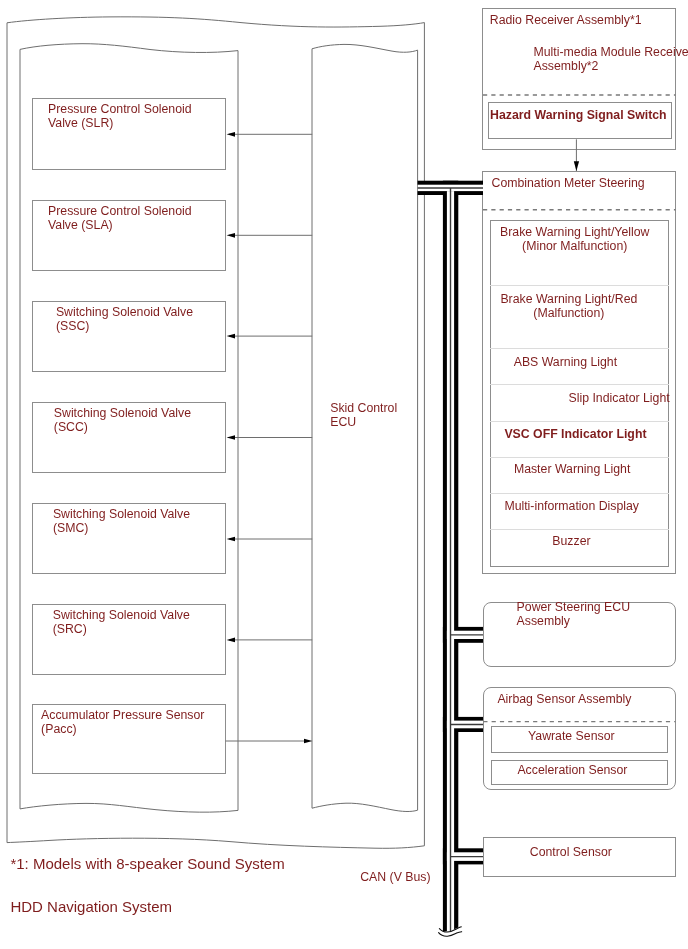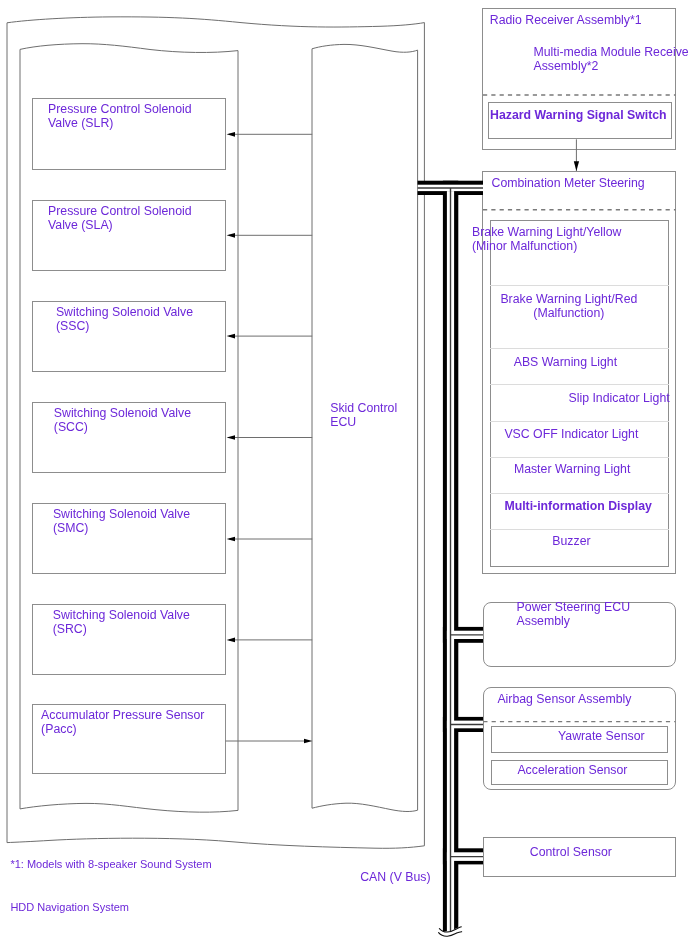--- a/index.html
+++ b/index.html
@@ -1,23 +1,23 @@
 <!DOCTYPE html>
 <html><head>
 <meta charset="utf-8">
 <title>CAN Communication System Diagram</title>
 <style>
   html,body{margin:0;padding:0;background:#ffffff;}
   body{width:688px;height:949px;position:relative;overflow:hidden;
        font-family:"Liberation Sans",sans-serif;font-size:12.3px;color:#000;
        -webkit-font-smoothing:antialiased;}
   .box{position:absolute;border:1px solid #8d8d8d;box-sizing:border-box;background:transparent;}
-  .lbl{position:absolute;white-space:pre;line-height:14px;color:#6d28d9;-webkit-font-smoothing:antialiased;transform:translateZ(0);}
+  .lbl{position:absolute;white-space:pre;line-height:14px;color:#7f1d1d;-webkit-font-smoothing:antialiased;transform:translateZ(0);}
   svg{position:absolute;left:0;top:0;overflow:visible;}
-  .foot{font-size:11px;line-height:14px;}
+  .foot{font-size:15px;line-height:14px;}
   .hair-h{position:absolute;height:0;border-top:1px solid #dcdcdc;}
   .meterrow{position:absolute;}
   .rnd{border-radius:8px;}
 </style>
 </head>
 <body>
 
 <svg id="outlines" width="688" height="949" viewBox="0 0 688 949">
 
   <path fill="none" stroke="#6e6e6e" stroke-width="1" d="M7,22.8 C30,19.6 70,17.2 110,16.9 C170,16.5 200,18.5 240,22.5 C300,28.2 340,27.3 380,26.3 C400,25.7 414,24.4 424.4,22.6
@@ -97,37 +97,37 @@
 <div class="hair-h" style="left:490.4px;top:529.2px;width:178.2px;"></div>
 <div class="meterrow" style="left:490.4px;top:220.5px;width:177.6px;height:64.5px;"></div>
 <div class="meterrow" style="left:490.4px;top:285.0px;width:177.6px;height:62.89999999999998px;"></div>
 <div class="meterrow" style="left:490.4px;top:347.9px;width:177.6px;height:36.400000000000034px;"></div>
 <div class="meterrow" style="left:490.4px;top:384.3px;width:177.6px;height:36.19999999999999px;"></div>
 <div class="meterrow" style="left:490.4px;top:420.5px;width:177.6px;height:36.10000000000002px;"></div>
 <div class="meterrow" style="left:490.4px;top:456.6px;width:177.6px;height:36.39999999999998px;"></div>
 <div class="meterrow" style="left:490.4px;top:493.0px;width:177.6px;height:36.200000000000045px;"></div>
 <div class="meterrow" style="left:490.4px;top:529.2px;width:177.6px;height:38.0px;"></div>
 
-<div class="lbl" style="left:472px;top:225.3px;"><span>Brake Warning Light/Yellow</span><br><span>(Minor Malfunction)</span></div>
+<div class="lbl" style="left:500px;top:225.3px;text-align:center;"><span>Brake Warning Light/Yellow</span><br><span>(Minor Malfunction)</span></div>
 <div class="lbl" style="left:500.4px;top:291.5px;text-align:center;"><span>Brake Warning Light/Red</span><br><span>(Malfunction)</span></div>
 <div class="lbl" style="left:513.7px;top:354.5px;"><span>ABS Warning Light</span></div>
 <div class="lbl" style="left:520.5px;top:391.0px;margin-left:48px;"><span>Slip Indicator Light</span></div>
-<div class="lbl" style="left:504.4px;top:426.7px;"><span>VSC OFF Indicator Light</span></div>
+<div class="lbl" style="left:504.4px;top:426.7px;font-weight:bold;"><span>VSC OFF Indicator Light</span></div>
 <div class="lbl" style="left:513.9px;top:461.9px;"><span>Master Warning Light</span></div>
-<div class="lbl" style="left:504.4px;top:498.7px;font-weight:bold;"><span>Multi-information Display</span></div>
+<div class="lbl" style="left:504.4px;top:498.7px;"><span>Multi-information Display</span></div>
 <div class="lbl" style="left:552.3px;top:534.2px;"><span>Buzzer</span></div>
 
 <div class="box rnd" style="left:482.7px;top:601.8px;width:193px;height:65.6px;"></div>
 <div class="lbl" style="left:516.6px;top:600px;"><span>Power Steering ECU</span><br><span>Assembly</span></div>
 
 <div class="box rnd" style="left:482.7px;top:686.8px;width:193px;height:103.1px;"></div>
 
 <div class="lbl" style="left:497.4px;top:692.1px;">Airbag Sensor Assembly</div>
 <div class="box" style="left:491.1px;top:725.5px;width:177.4px;height:27.3px;"></div>
-<div class="lbl" style="left:558px;top:728.8px;">Yawrate Sensor</div>
+<div class="lbl" style="left:528px;top:728.8px;">Yawrate Sensor</div>
 <div class="box" style="left:491.1px;top:759.9px;width:177.4px;height:25.4px;"></div>
 <div class="lbl" style="left:517.4px;top:763px;">Acceleration Sensor</div>
 
 <div class="box" style="left:482.7px;top:837px;width:193.5px;height:40.3px;"></div>
 <div class="lbl" style="left:529.8px;top:845.1px;">Control Sensor</div>
 
 <svg id="canbus" width="688" height="949" viewBox="0 0 688 949">
   <g fill="#000">
     <rect x="417.6" y="180.7" width="65.4" height="14.3"></rect>
     <rect x="442.9" y="180.7" width="15.4" height="750.5"></rect>

